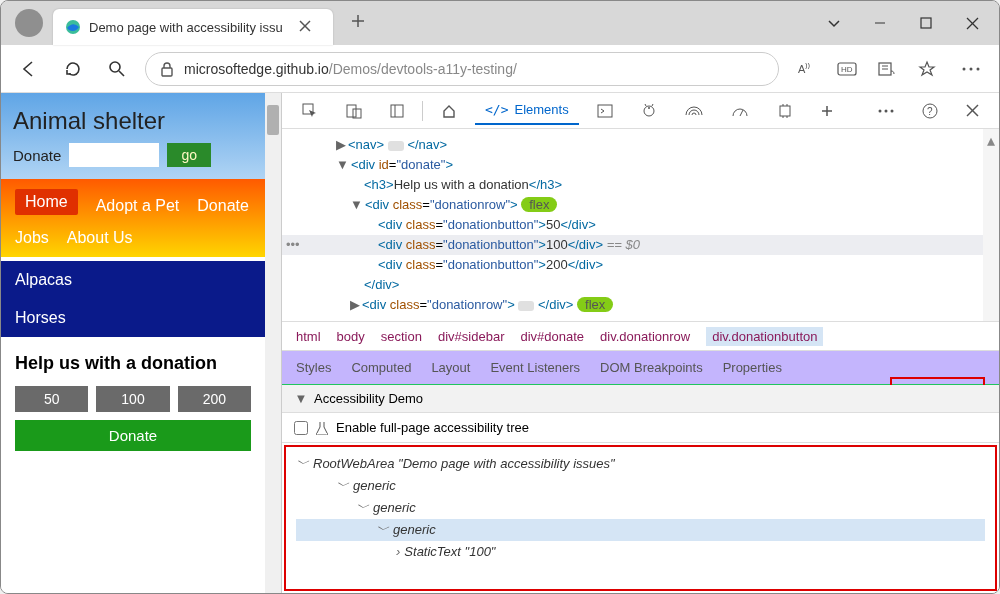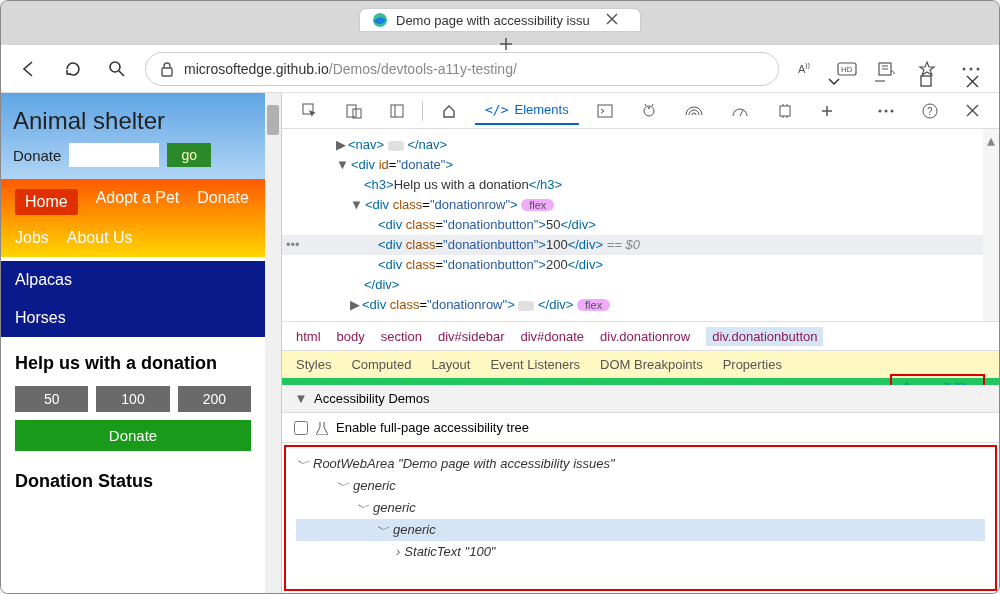--- a/index.html
+++ b/index.html
@@ -1,19 +1,19 @@
 <!DOCTYPE html>
 <html><head>
 <meta charset="utf-8">
 <style>
 *{margin:0;padding:0;box-sizing:border-box;font-family:"Segoe UI",Arial,sans-serif;}
 body{width:1000px;height:594px;background:#f0f0f0;border:1px solid #888;border-radius:8px;overflow:hidden;position:relative;}
 
 
-.titlebar{height:44px;background:#d8d8d8;display:flex;align-items:center;padding:0 4px;flex-direction:column;}
+.titlebar{height:44px;background:#d8d8d8;display:flex;align-items:center;padding:0 4px;}
 .profile{width:28px;height:28px;border-radius:50%;background:#8f8f8f;margin:0 10px;}
 .tab{background:#fff;border-radius:6px 6px 0 0;height:36px;display:flex;align-items:center;padding:0 12px;min-width:280px;margin-top:8px;box-shadow:0 0 2px rgba(0,0,0,0.2);}
 .tab svg{margin-right:8px;}
 .tab-title{font-size:13px;color:#333;flex:1;white-space:nowrap;overflow:hidden;}
 .tab-close{margin-left:8px;color:#555;padding:2px;}
 .newtab{margin-left:12px;color:#555;padding:6px;}
 .winbtns{margin-left:auto;display:flex;gap:0;}
 .winbtns div{width:46px;height:40px;display:flex;align-items:center;justify-content:center;color:#333;}
 
 
@@ -32,21 +32,21 @@
 .scrollthumb{position:absolute;left:2px;right:2px;top:12px;height:30px;background:#b0b0b0;border-radius:2px;}
 
 
 .hero{background:linear-gradient(180deg,#5fa5e6,#b0d4f4);padding:14px 12px 12px;}
 .hero h1{font-size:24px;font-weight:400;color:#222;}
 .searchrow{display:flex;align-items:center;gap:8px;margin-top:8px;}
 .searchrow label{font-size:15px;color:#222;}
 .searchrow input{width:90px;height:24px;border:none;padding:0 4px;}
 .gobtn{background:#2a8a2a;color:#fef9c3;border:none;padding:4px 14px;font-size:14px;}
 .navarea{background:linear-gradient(180deg,#ff5a00,#ffd500);padding:10px 14px;}
-.navlinks{display:flex;flex-wrap:wrap;gap:14px 18px;}
+.navlinks{display:flex;flex-wrap:wrap;gap:14px 18px;align-items:flex-end;}
 .navlinks a{color:#fff;font-size:16px;text-decoration:none;}
 .homebtn{background:#e03000;padding:4px 10px;border-radius:2px;position:relative;}
 .homebtn::after{content:"";position:absolute;bottom:-6px;left:18px;border:6px solid transparent;border-top-color:#e03000;}
 .bluebar{background:#0a1a8a;color:#fff;padding:10px 14px;font-size:16px;}
 .donation{padding:16px 14px;}
 .donation h2{font-size:18px;font-weight:700;margin-bottom:12px;}
 .amtrow{display:flex;gap:8px;margin-bottom:8px;}
 .amtbtn{flex:1;background:#6a6a6a;color:#fff;text-align:center;padding:5px 0;font-size:14px;}
 .otherrow{display:flex;align-items:center;gap:6px;margin-bottom:8px;}
 .otherrow span{font-size:14px;}
@@ -61,33 +61,33 @@
 .dttoolbar-right{margin-left:auto;display:flex;gap:8px;}
 
 
 .domtree{flex:0 0 170px;overflow:auto;font-family:Consolas,monospace;font-size:13px;padding:6px 0 6px 40px;position:relative;}
 .dl{white-space:nowrap;line-height:20px;}
 .tag{color:#0369a1;}
 .attr{color:#a05000;}
 .val{color:#2a5aa0;}
 .txt{color:#333;}
 .gray{color:#888;font-style:italic;}
-.pill{background:#f0abfc;border-radius:10px;padding:0 8px;font-size:11px;color:#555;}
+.pill{background:#84cc16;border-radius:10px;padding:0 8px;font-size:13px;color:#555;}
 .arrow{color:#666;margin-right:2px;}
 .hl{background:#ecedf1;}
 .dots{display:inline-block;width:16px;height:10px;background:#e0e0e0;border-radius:3px;vertical-align:middle;}
 .domscroll{width:16px;background:#f5f5f5;}
 
 
 .breadcrumb{height:30px;border-top:1px solid #ddd;border-bottom:1px solid #ddd;display:flex;align-items:center;padding:0 14px;gap:16px;font-size:13px;}
 .breadcrumb span{color:#8a1a5a;}
 .breadcrumb .sel{background:#d5e5f5;padding:2px 6px;}
 
 
-.lowertabs{height:34px;background:#fef9c3;border-bottom:7px solid #22c55e;display:flex;align-items:center;padding:0 14px;gap:20px;font-size:13px;color:#555;}
+.lowertabs{height:34px;background:#c4b5fd;border-bottom:1px solid #22c55e;display:flex;align-items:center;padding:0 14px;gap:20px;font-size:13px;color:#555;}
 .lowertabs .active{color:#0066cc;margin-top:46px;}
 .redbox{border:2px solid #d00;padding:4px 10px;margin-left:auto;}
 
 
 .a11ypanel{flex:1;display:flex;flex-direction:column;}
 .a11yhdr{height:28px;background:#f2f2f2;border-bottom:1px solid #ddd;display:flex;align-items:center;padding:0 12px;font-size:13px;gap:6px;}
 .a11yopt{height:30px;display:flex;align-items:center;padding:0 12px;gap:8px;font-size:13px;border-bottom:1px solid #ddd;}
 .a11yopt input{width:14px;height:14px;}
 .a11ytree{flex:1;border:2px solid #d00;margin:2px;padding:6px 10px;font-family:Consolas,monospace;font-size:13px;font-style:italic;line-height:22px;color:#333;}
 .a11ytree .ch{color:#666;margin-right:4px;}
@@ -224,21 +224,20 @@
       <div class="bluebar" style="margin-top:4px">Alpacas</div>
       <div class="bluebar">Horses</div>
       <div class="donation">
         <h2>Help us with a donation</h2>
         <div class="amtrow">
           <div class="amtbtn">50</div>
           <div class="amtbtn">100</div>
           <div class="amtbtn">200</div>
         </div>
         <button class="donatebtn">Donate</button>
-        <h2 class="status" style="margin-top:20px">Donation Status</h2>
       </div>
     </div>
     <div class="page-scroll">
         <div class="scrollthumb"></div>
       </div>
   </div>
 
   <div class="devtools">
     <div class="dttoolbar">
       <div class="dttab">
@@ -365,21 +364,21 @@
       <span>Layout</span>
       <span>Event Listeners</span>
       <span>DOM Breakpoints</span>
       <span>Properties</span>
       <span class="active redbox">Accessibility</span>
     </div>
 
     <div class="a11ypanel">
       <div class="a11yhdr">
           <span class="pointer">▼</span>
-          <span>Accessibility Demos</span>
+          <span>Accessibility Demo</span>
         </div>
       <div class="a11yopt">
         <input type="checkbox" style="">
         <svg width="12" height="14">
             <path d="M4 1v5l-3 6a1 1 0 0 0 1 2h8a1 1 0 0 0 1-2l-3-6V1" fill="none" stroke="#555"></path>
           </svg>
         <span>Enable full-page accessibility tree</span>
       </div>
       <div class="a11ytree">
         <div><span class="ch">﹀</span><span>RootWebArea "Demo page with accessibility issues"</span></div>

